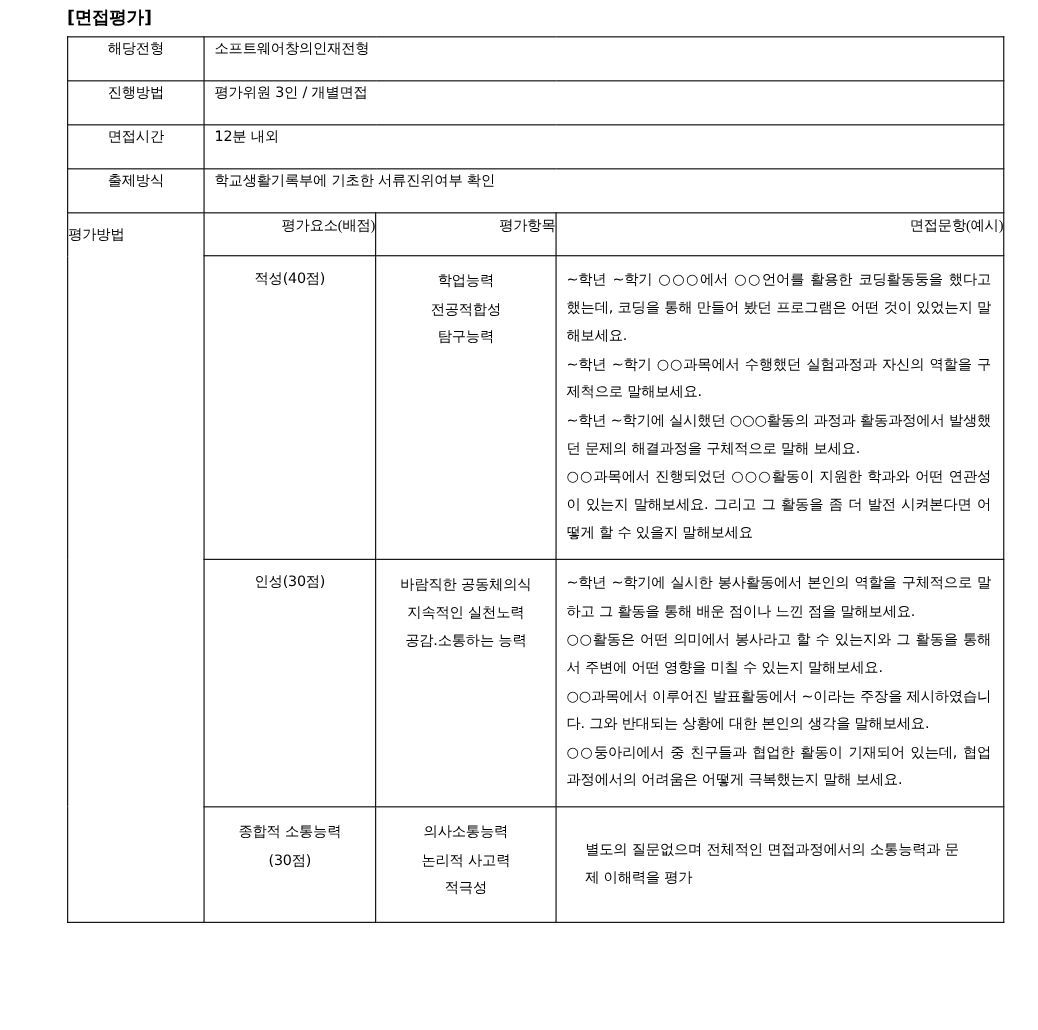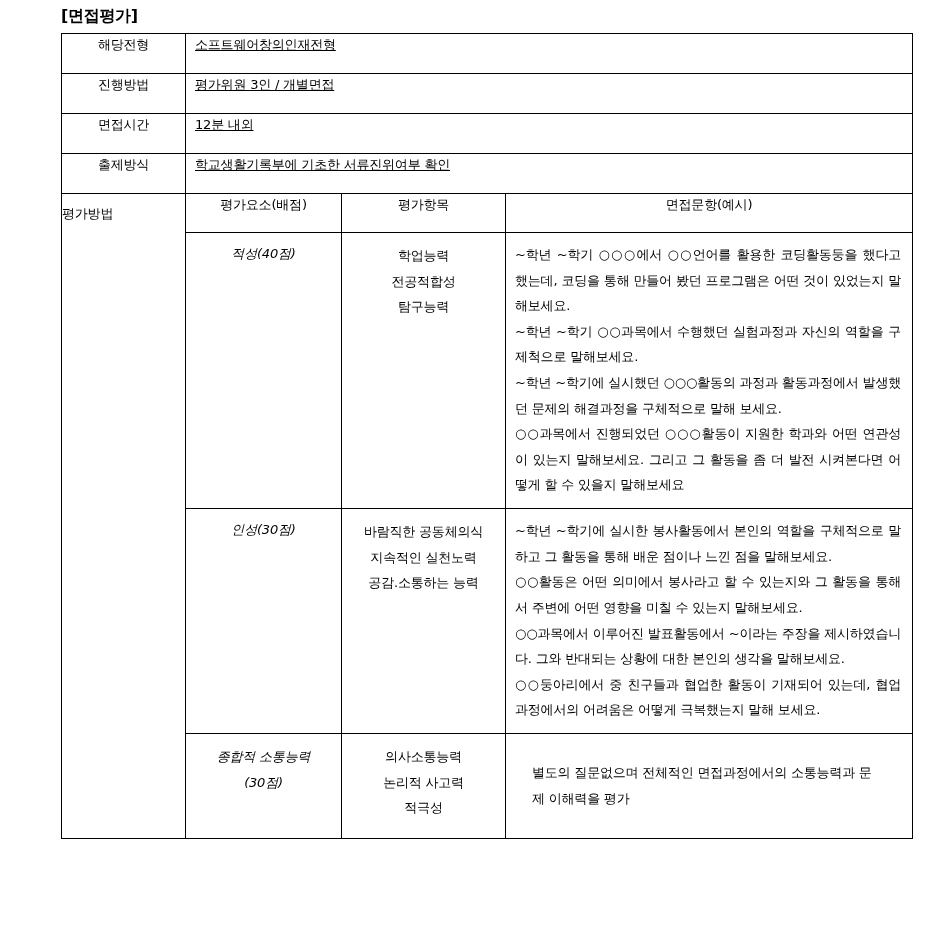--- a/index.html
+++ b/index.html
@@ -60,41 +60,41 @@
   }
   td.label-cell {
     text-align: center;
     vertical-align: middle;
     height: 39px;
   }
   td.label-cell .cell-pad { padding: 0; }
   td.value-cell {
     vertical-align: middle;
     height: 39px;
-    text-decoration: underline;
   }
   td.value-cell .cell-pad { padding: 0 0 0 9px; }
 
   td.hdr {
-    text-align: center;
+    text-align: right;
     vertical-align: middle;
     height: 38px;
+    font-family: Liberation Serif, serif;
   }
   td.hdr .cell-pad { padding: 0; }
 
   td.method-span {
     vertical-align: top;
   }
   td.method-span .cell-pad { padding: 9px 0 0 0; }
 
   td.factor-cell {
     text-align: center;
     vertical-align: top;
   }
-  td.factor-cell .cell-pad { padding: 10px 0 0 0; font-style: italic; }
+  td.factor-cell .cell-pad { padding: 10px 0 0 0; }
 
   td.item-cell {
     text-align: center;
     vertical-align: top;
   }
   td.item-cell .cell-pad { padding: 10px 0 0 0; }
   .item-line { display: block; line-height: 1.97; }
 
   td.question-cell {
     text-align: justify;

